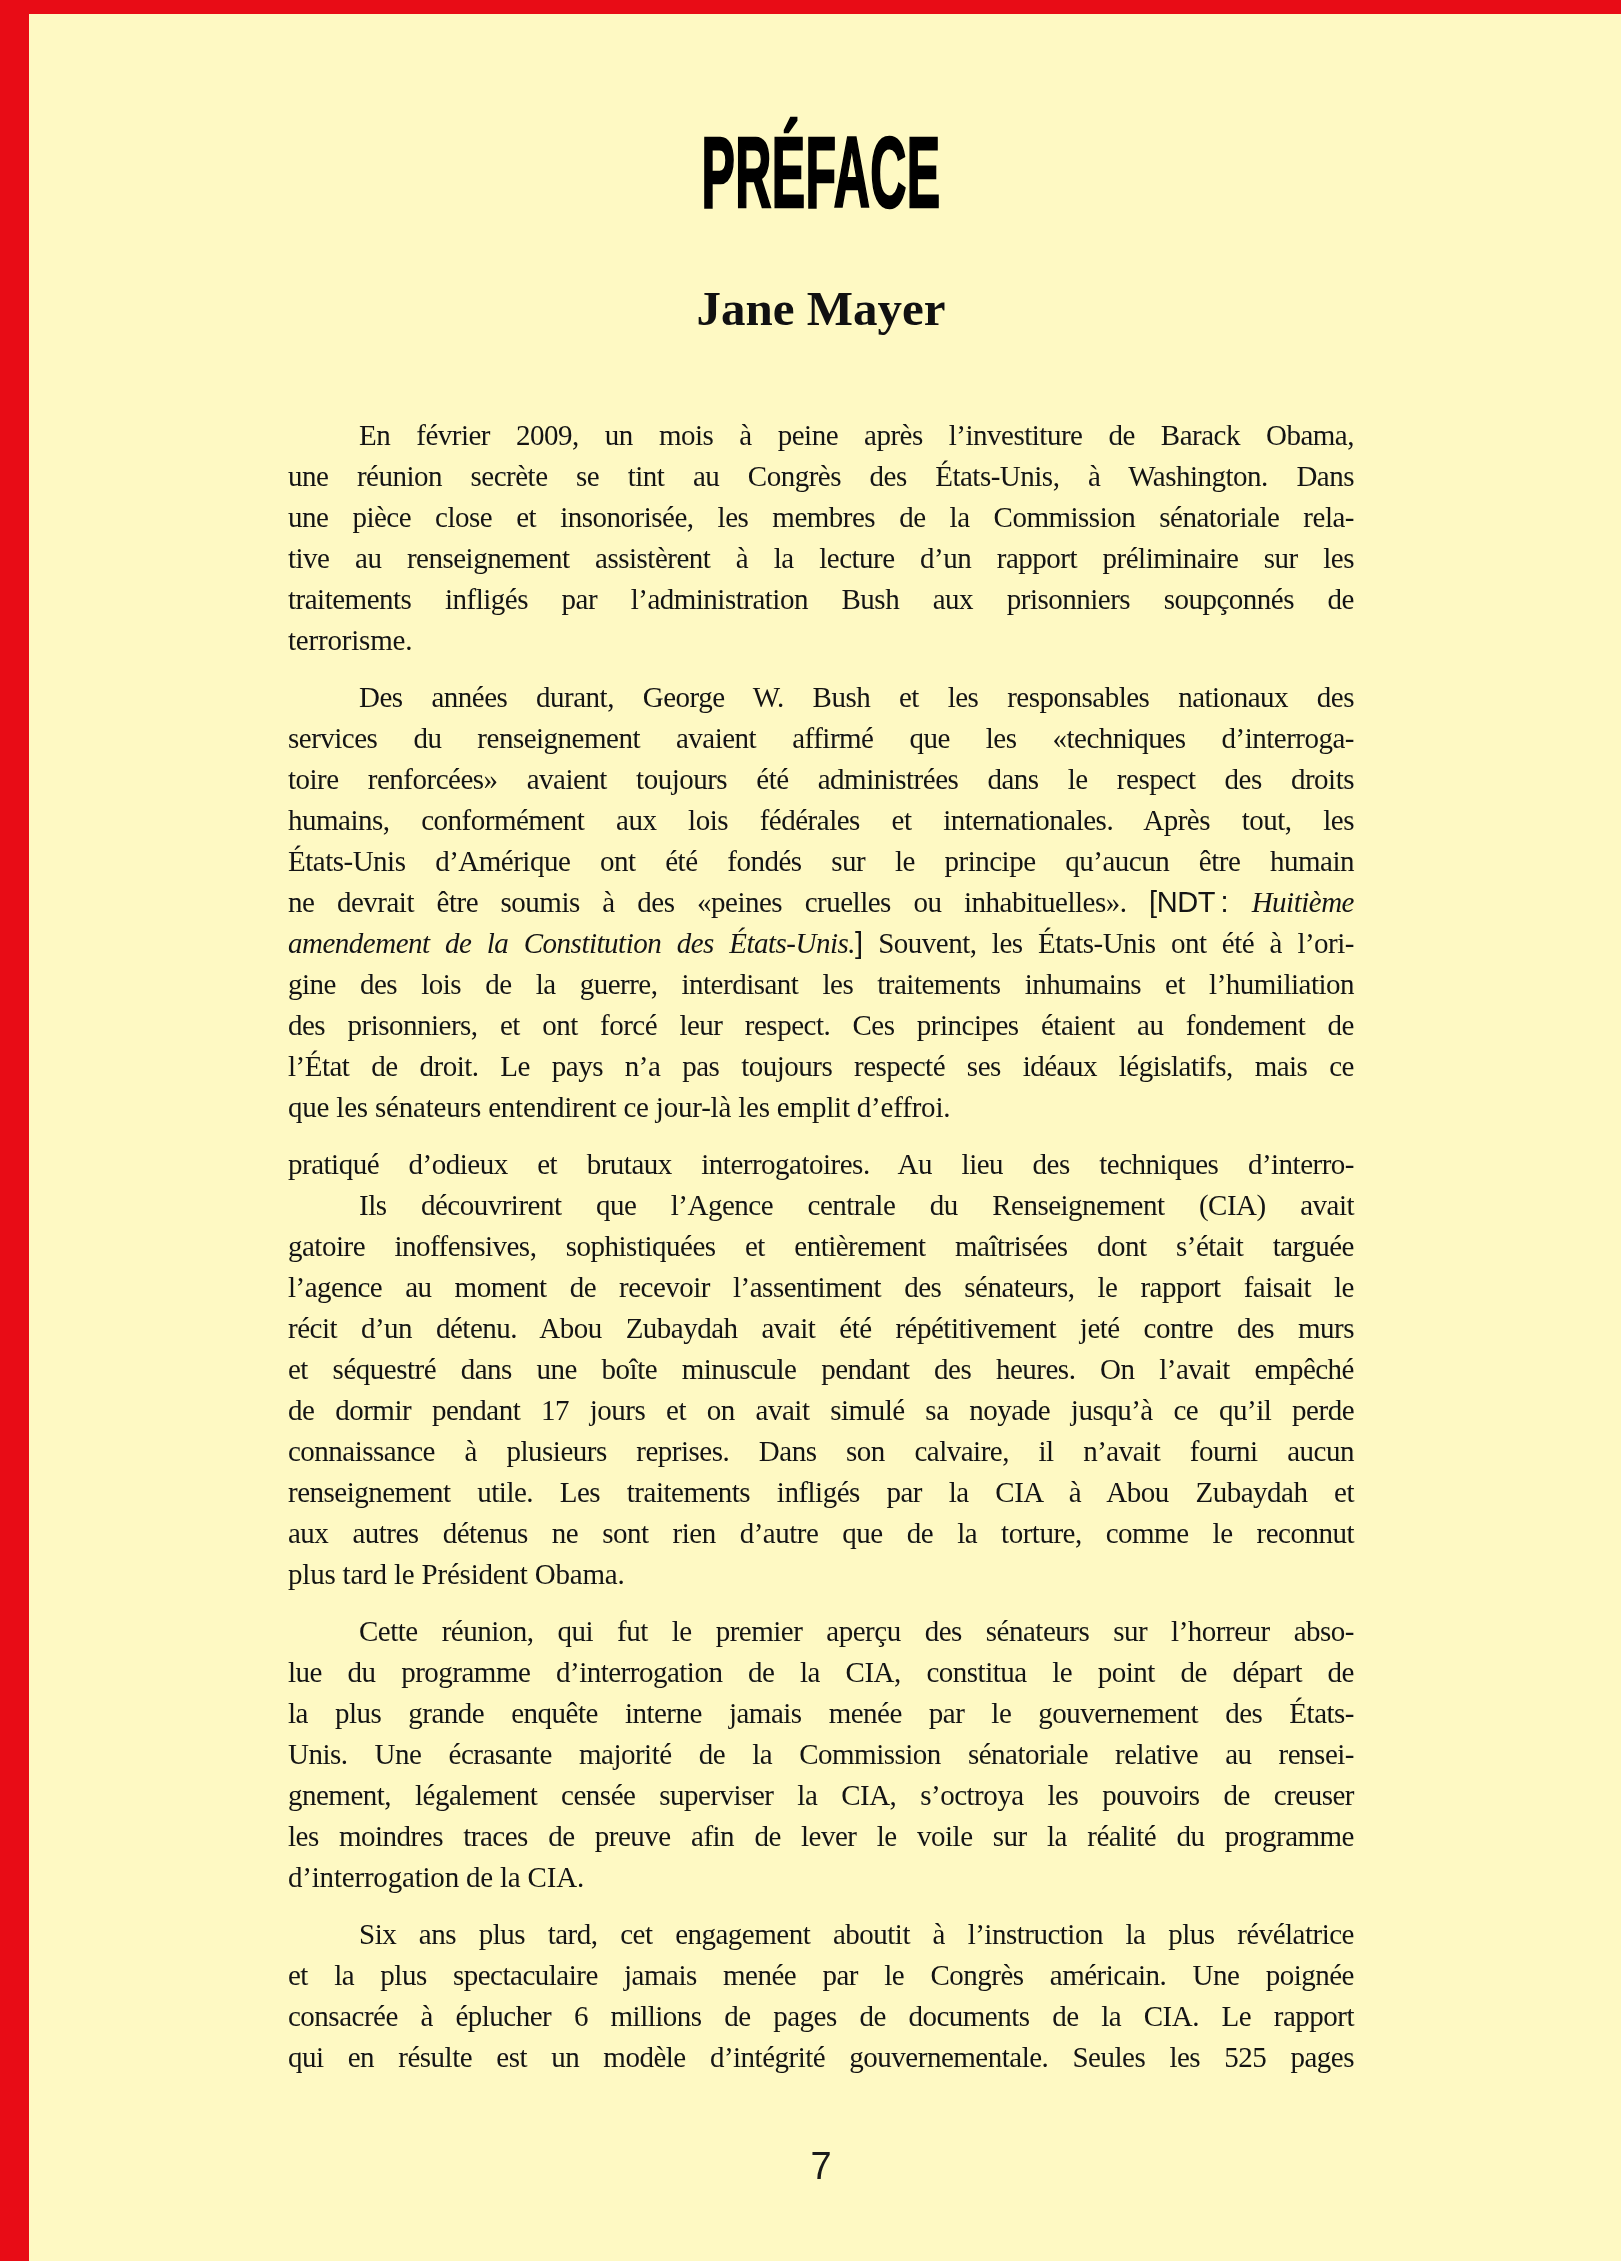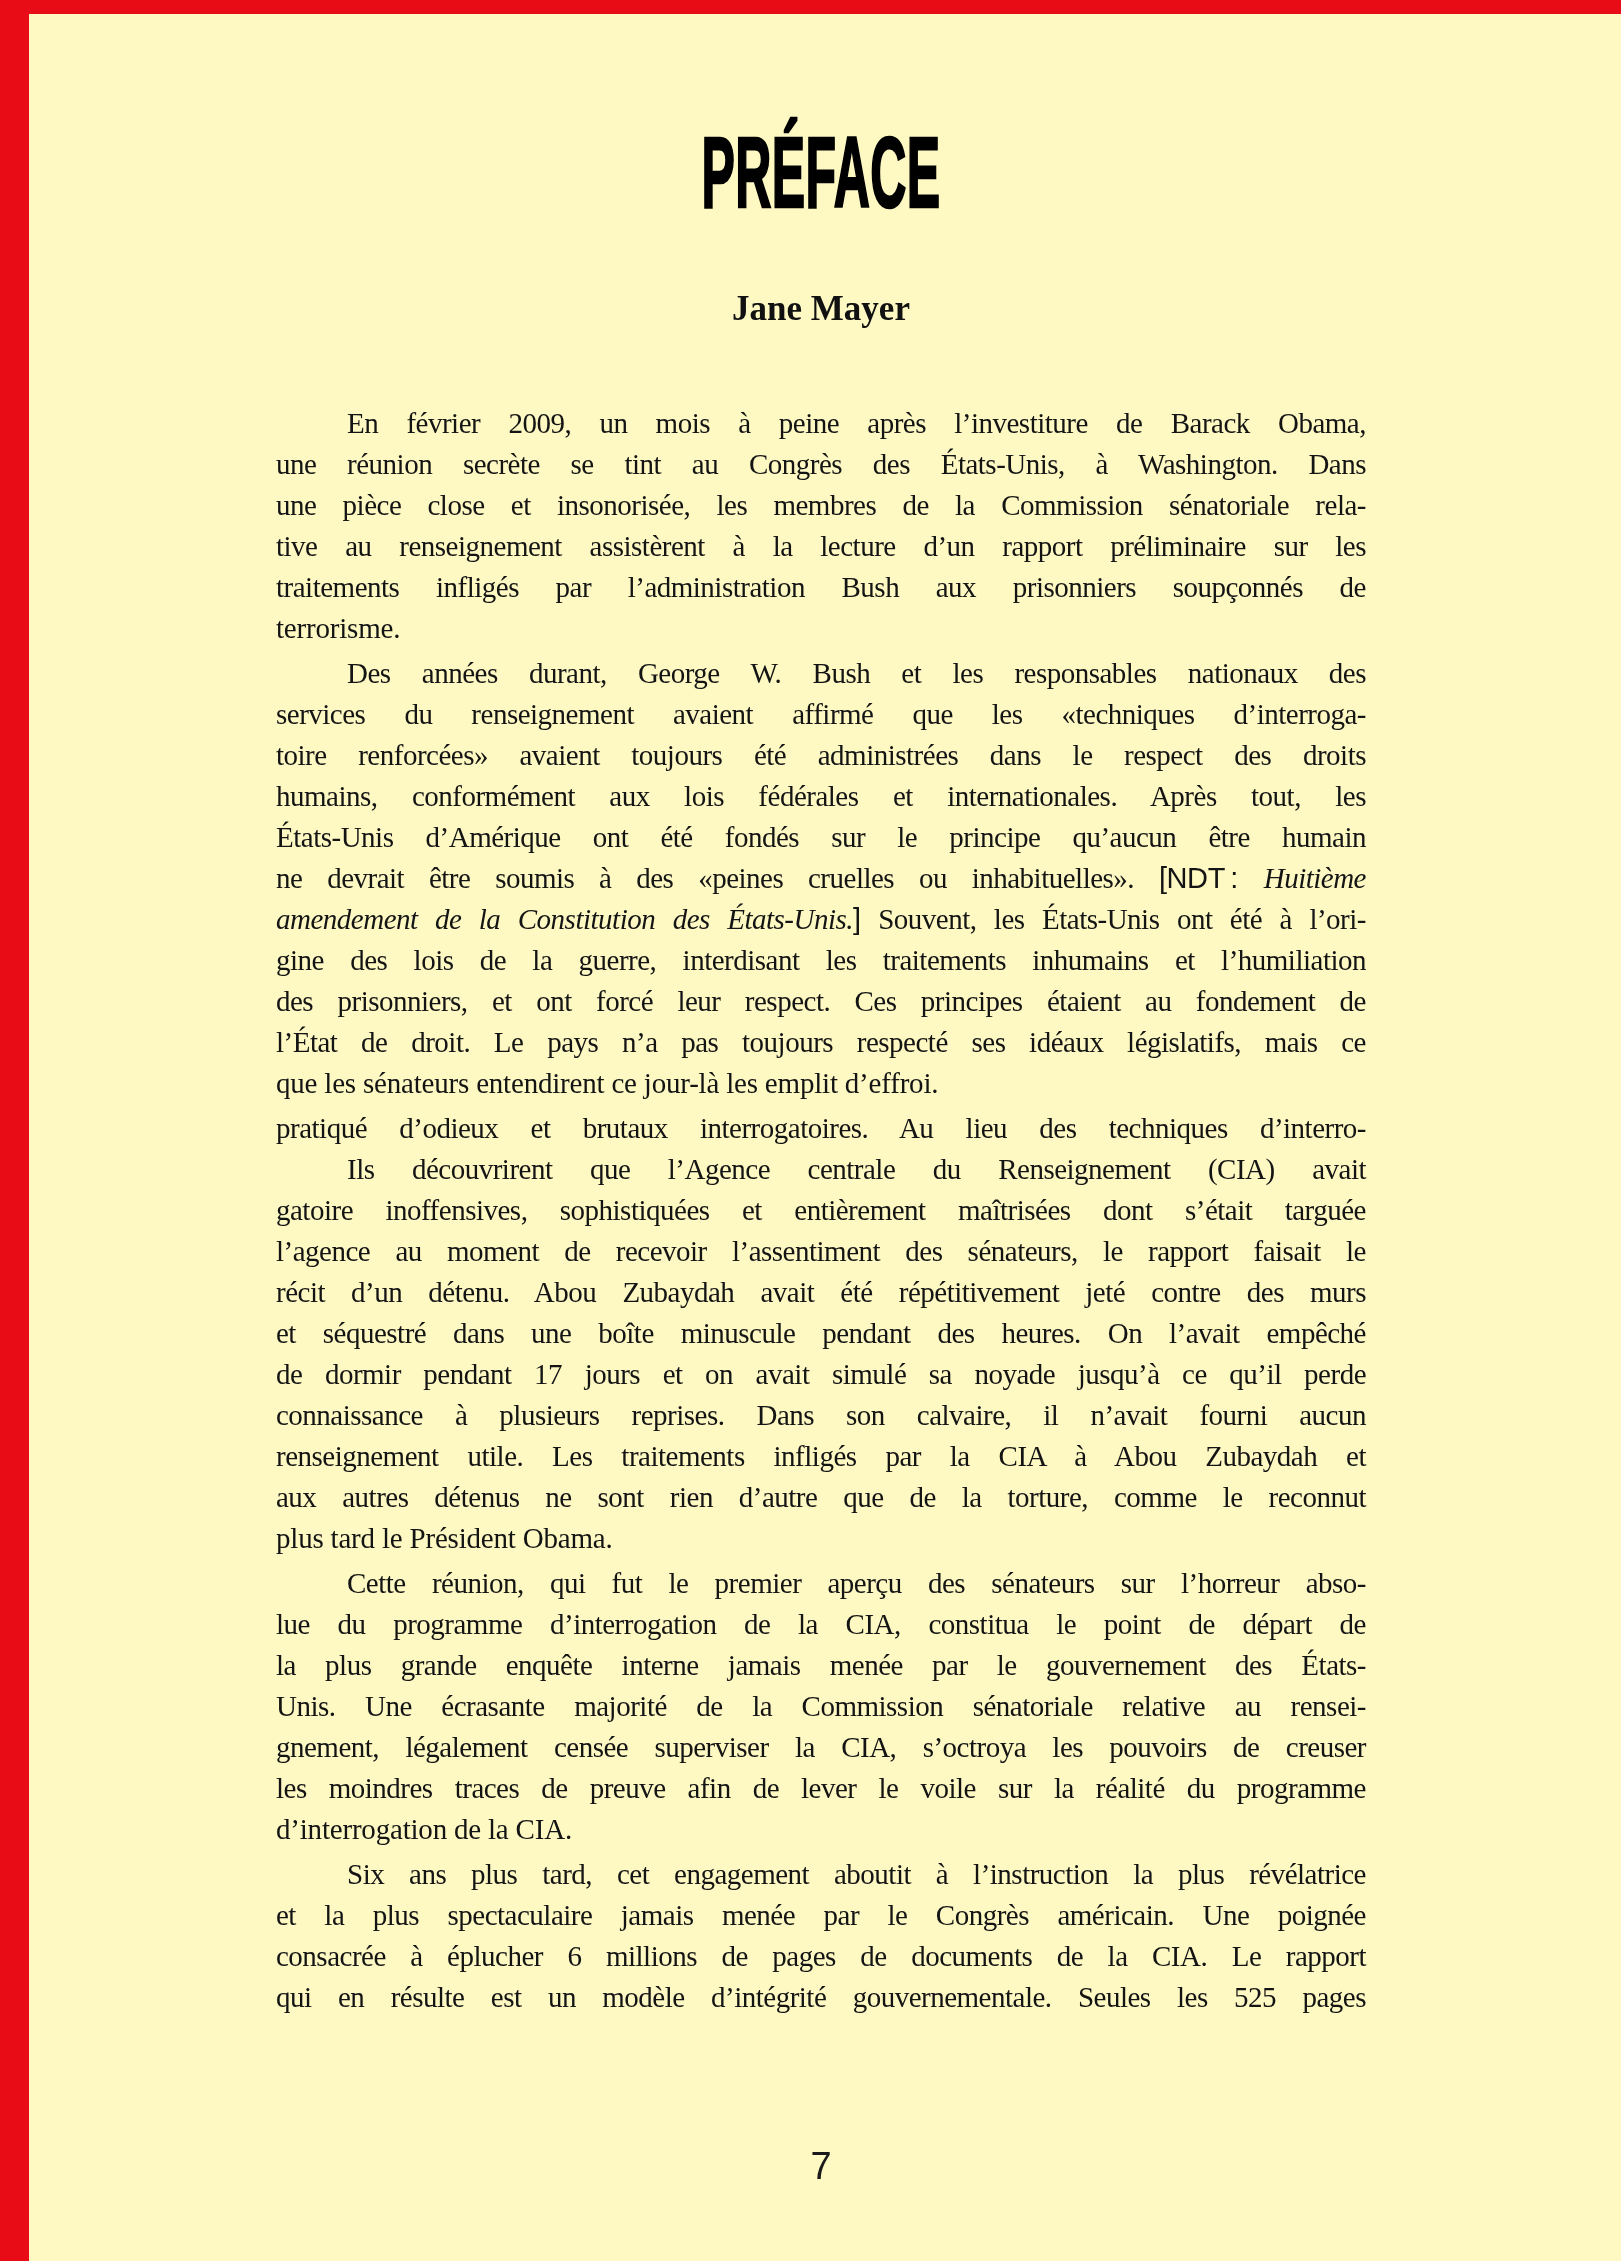--- a/index.html
+++ b/index.html
@@ -32,32 +32,32 @@
     -webkit-text-stroke: 2.5px #000;
     white-space: nowrap;
   }
 
   .author-name {
     position: absolute;
     left: 272px; width: 1098px; top: 287px; height: 44px;
     line-height: 44px;
     text-align: center;
     font-weight: 700;
-    font-size: 35px;
+    font-size: 49px;
     color: #111;
   }
 
   .body-text {
     position: absolute;
     left: 272px; width: 1098px; top: 399px;
     font-size: 29px;
     letter-spacing: -0.5px;
     word-spacing: -1.3px;
   }
-  .para { margin: 4px; }
+  .para { margin: 16px; }
   .line {
     line-height: 41px;
     height: 41px;
     text-align: justify;
     text-align-last: justify;
     white-space: nowrap;
   }
   .line.first { text-indent: 71px; }
   .line.end { text-align-last: left; letter-spacing: -0.2px; word-spacing: 0; }
   .it { font-style: italic; }

